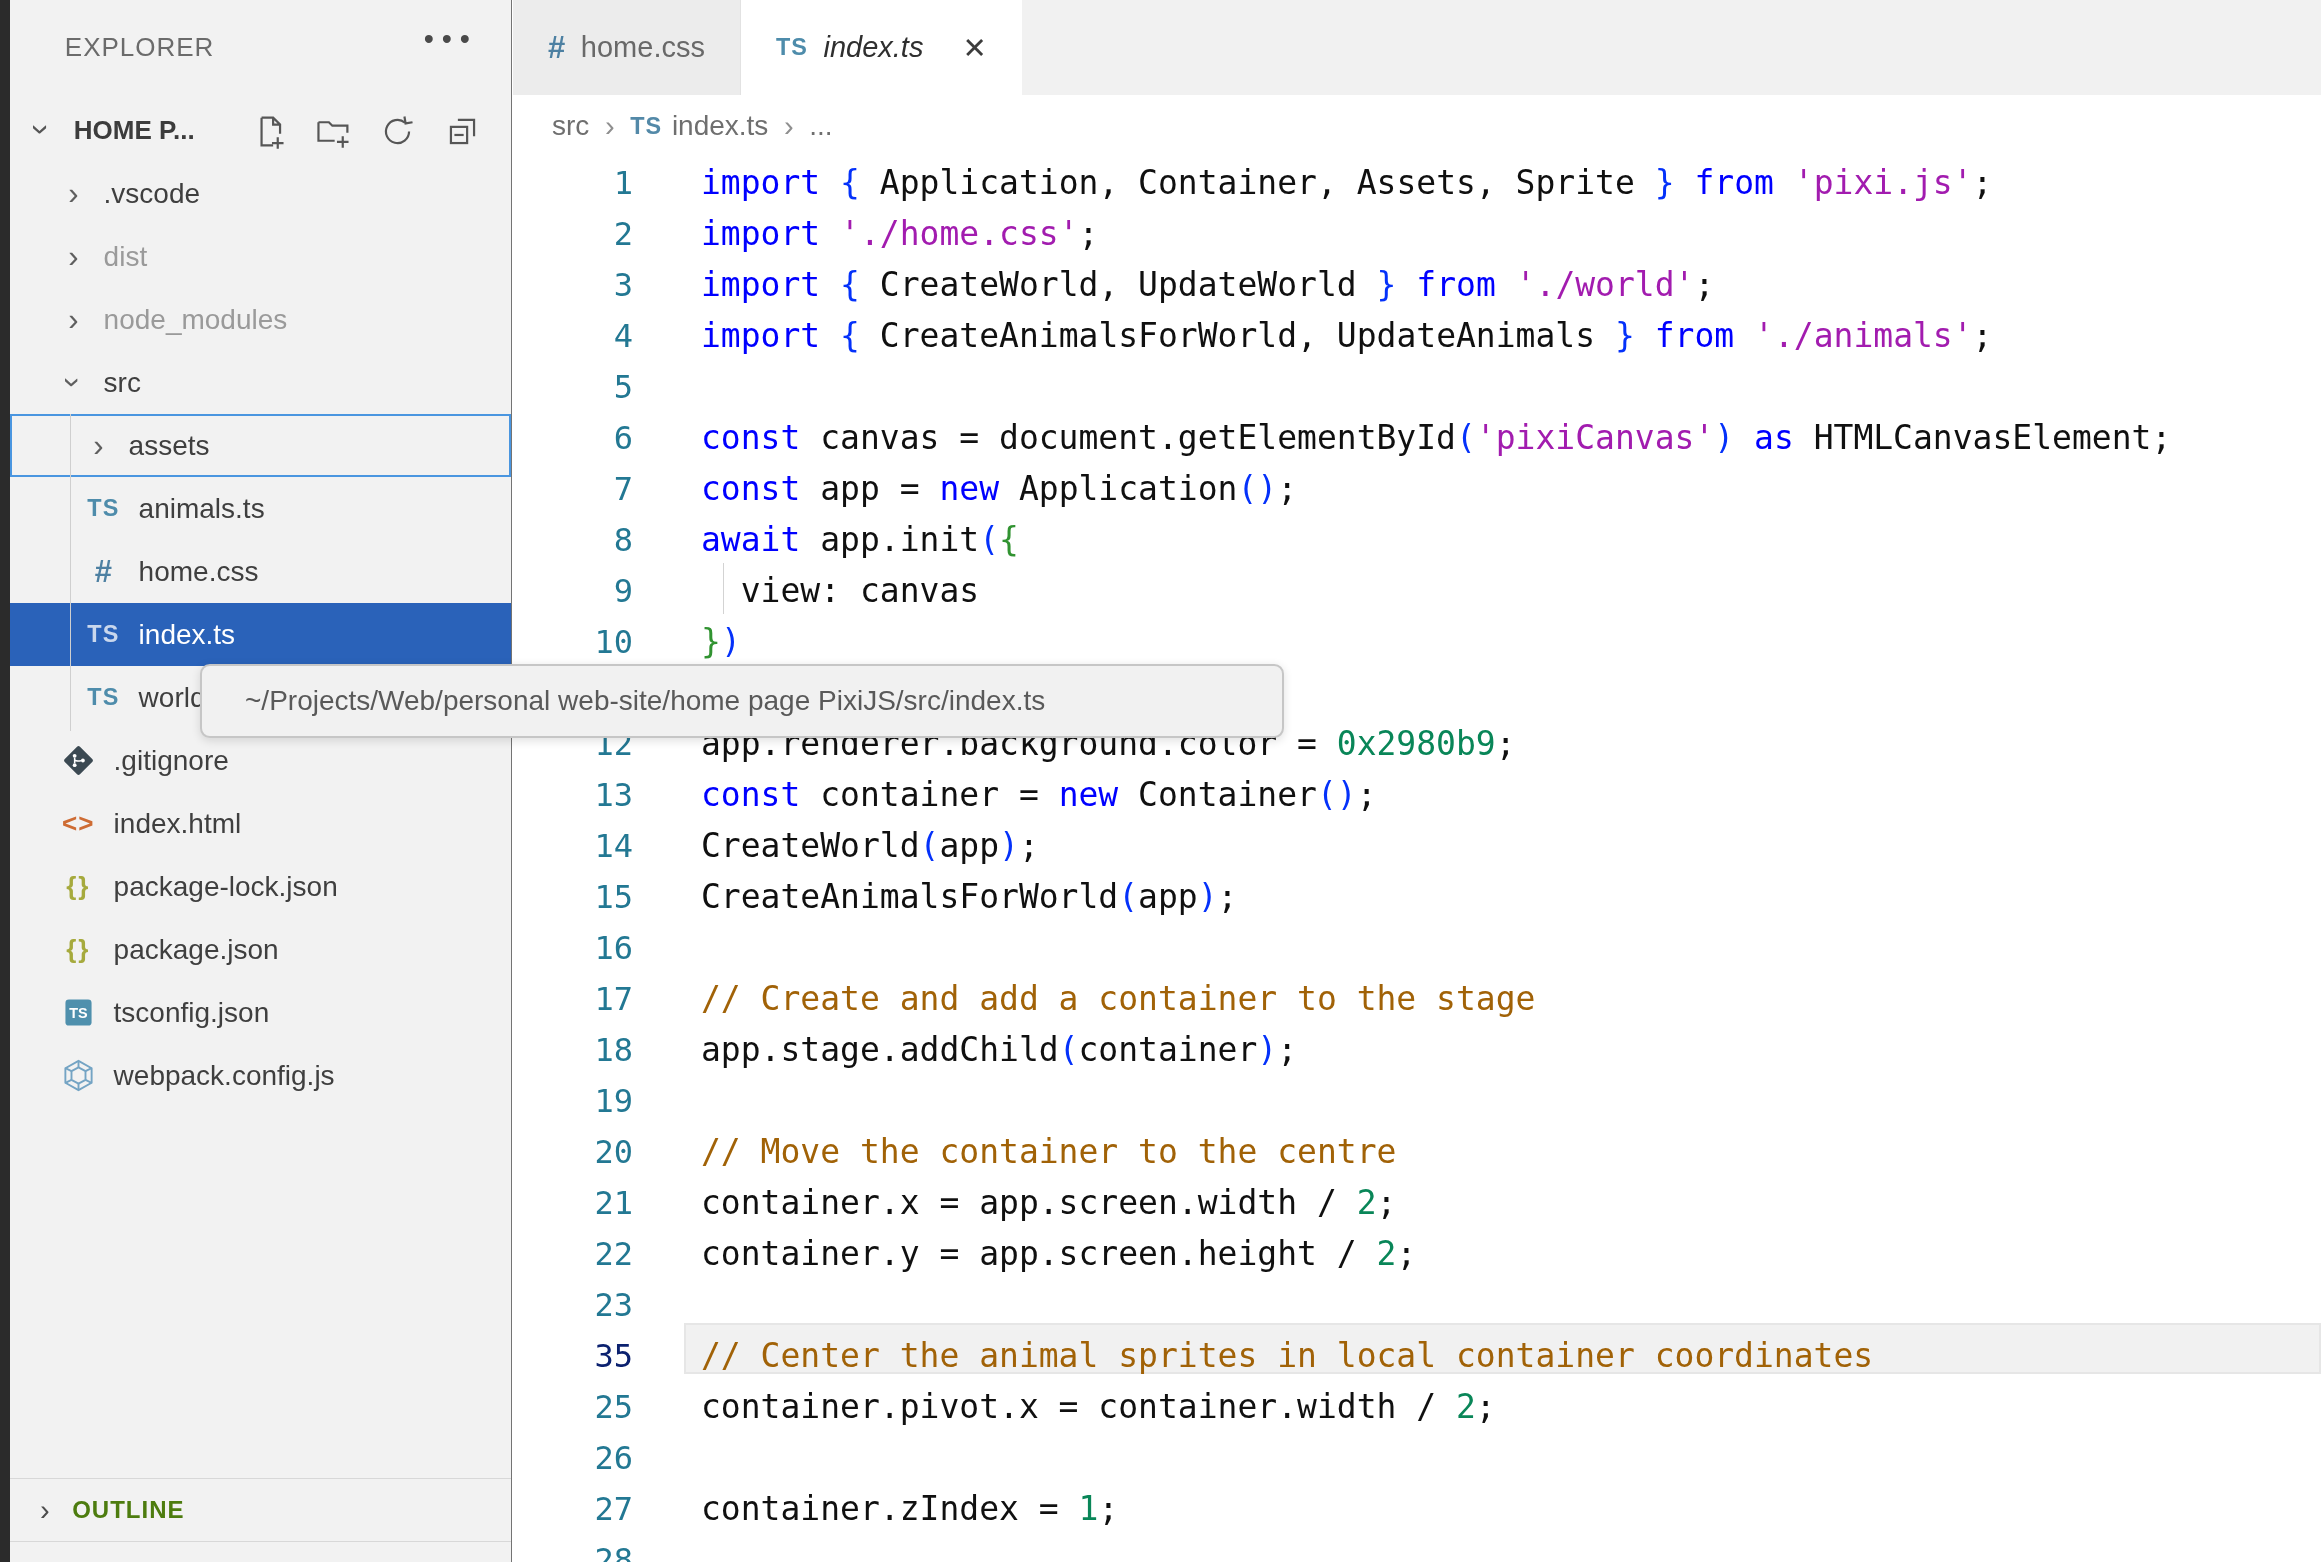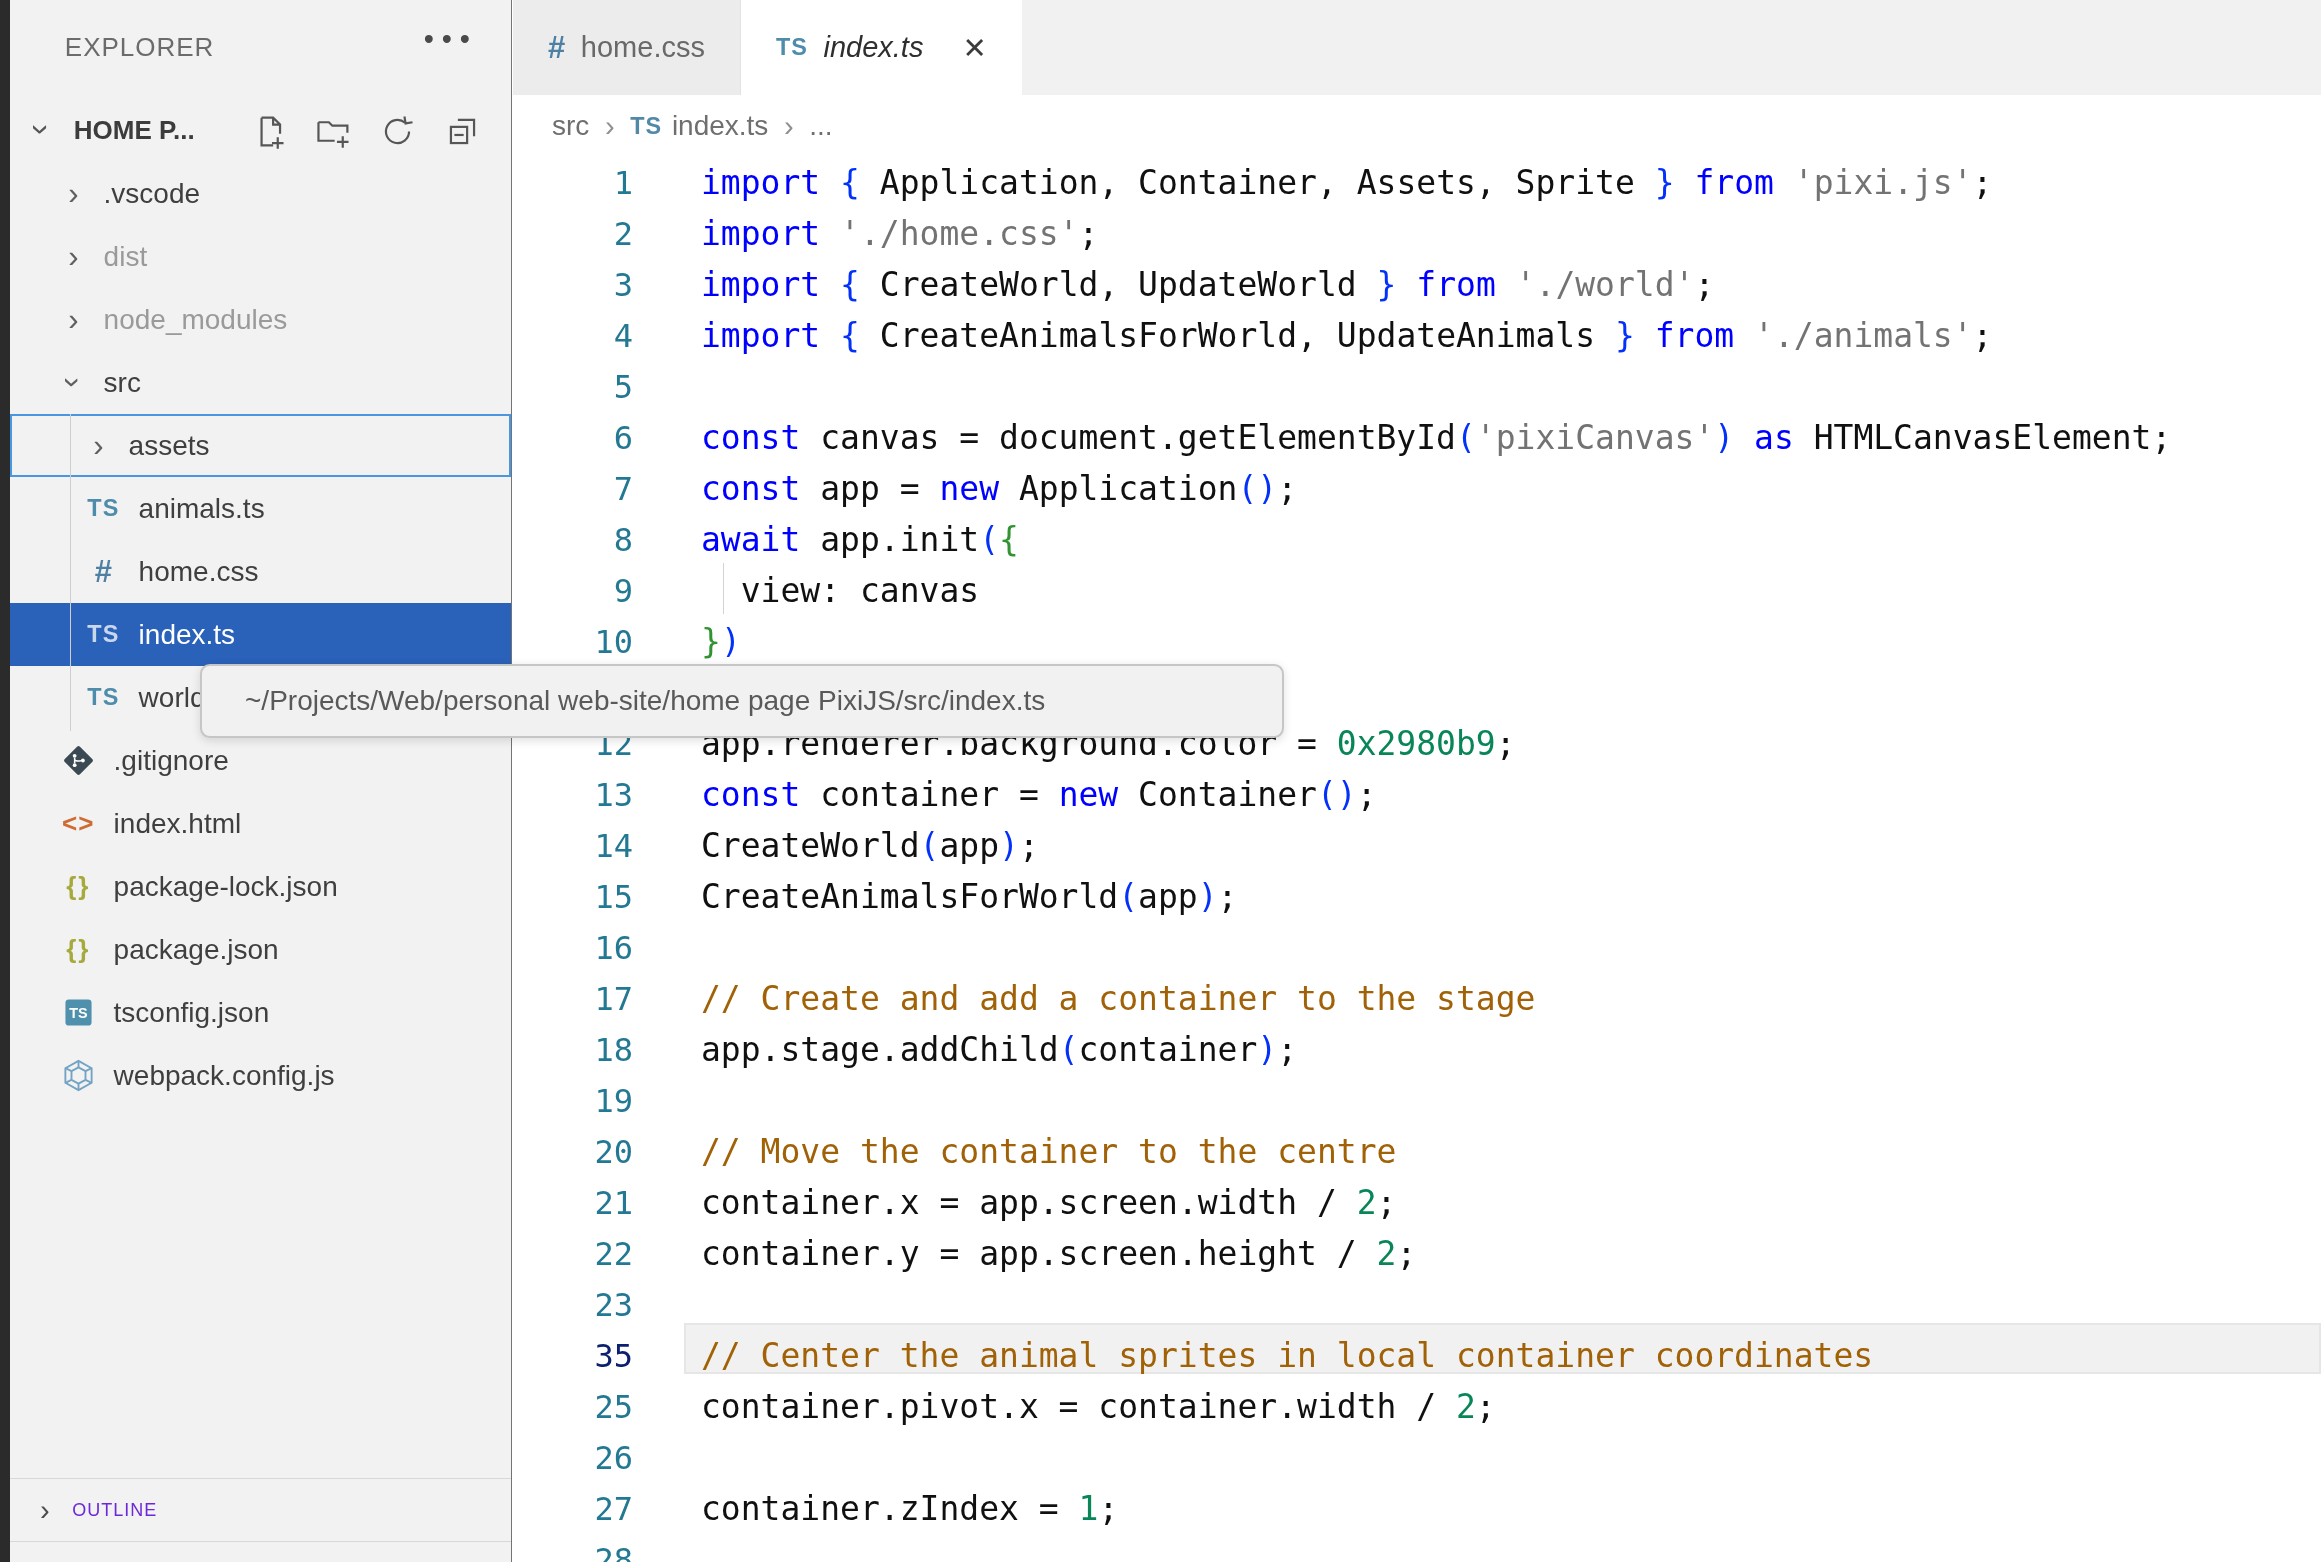--- a/index.html
+++ b/index.html
@@ -40,21 +40,21 @@
   .ic-ts{font-weight:bold;font-size:23.4px;color:#4e8cab;letter-spacing:1px;}
   .tree-row.sel .ic-ts{color:rgba(255,255,255,0.75);}
   .ic-css{font-weight:bold;font-size:31px;color:#4d80a2;}
   .ic-json{font-weight:bold;font-size:26px;color:#a6aa3d;letter-spacing:2px;}
   .ic-html{font-weight:bold;font-size:26px;color:#ce6c34;letter-spacing:1px;}
   .indent-guide{position:absolute;left:60px;top:414px;width:1px;height:317px;background:#cfcfcf;}
 
   
   .pane-row{position:absolute;left:0;width:100%;height:62px;border-top:1px solid #d8d8d8;display:flex;align-items:center;cursor:pointer;background:#f2f2f2;}
   .pane-row .twisty{width:39px;margin-left:15.6px;font-size:29px;color:#4d4d4d;text-align:center;}
-  .pane-row .pane-lbl{font-size:18px;font-weight:normal;color:#6d28d9;letter-spacing:1px;margin-left:7.8px;}
+  .pane-row .pane-lbl{font-size:24px;font-weight:bold;color:#4d7c0f;letter-spacing:1px;margin-left:7.8px;}
   .pane-outline{top:1478px;}
   .pane-timeline{top:1541px;}
 
   
   .editor-col{position:absolute;left:513px;top:0;width:1808px;height:1562px;background:#ffffff;}
   .tab-bar{position:absolute;left:0;top:0;width:100%;height:95px;background:#f1f1f1;display:flex;}
   .tab{display:flex;align-items:center;padding:0 35px;font-size:29px;cursor:pointer;height:95px;box-sizing:border-box;}
   .tab.inactive{background:#ececec;color:#696969;border-right:1px solid #e2e2e2;}
   .tab.active{background:#ffffff;color:#2f2f2f;}
   .tab .tab-ic{margin-right:15.6px;}
@@ -68,21 +68,21 @@
   .bc-item{cursor:pointer;}
 
   
   .code{position:absolute;left:0;top:157px;right:0;bottom:0;font-family:"DejaVu Sans Mono",monospace;font-size:33px;}
   .cur-line{position:absolute;left:171px;right:0;height:51px;background:#f1f1f1;border:2px solid #e6e6e6;box-sizing:border-box;}
   .code-line{position:relative;height:51px;display:flex;align-items:center;}
   .ln{width:120px;flex:none;text-align:right;color:#237893;font-size:32px;}
   .ln.active{color:#0b216f;}
   .lc{padding-left:68px;white-space:pre;color:#101010;}
   .tk-kw{color:#0000ff;}
-  .tk-str{color:#737373;}
+  .tk-str{color:#a21caf;}
   .tk-num{color:#098658;}
   .tk-com{color:#a16207;}
   .tk-b1{color:#0431fa;}
   .tk-b2{color:#319331;}
   .tk-txt{color:#101010;}
   .guide9{position:absolute;left:210px;top:406px;width:1px;height:51px;background:#d3d3d3;}
 
   
   .path-tooltip{position:absolute;left:200px;top:664px;width:1084px;height:74px;background:#f1f1f1;
                 border:2px solid #c6c6c6;border-radius:9.8px;box-sizing:border-box;z-index:100;

